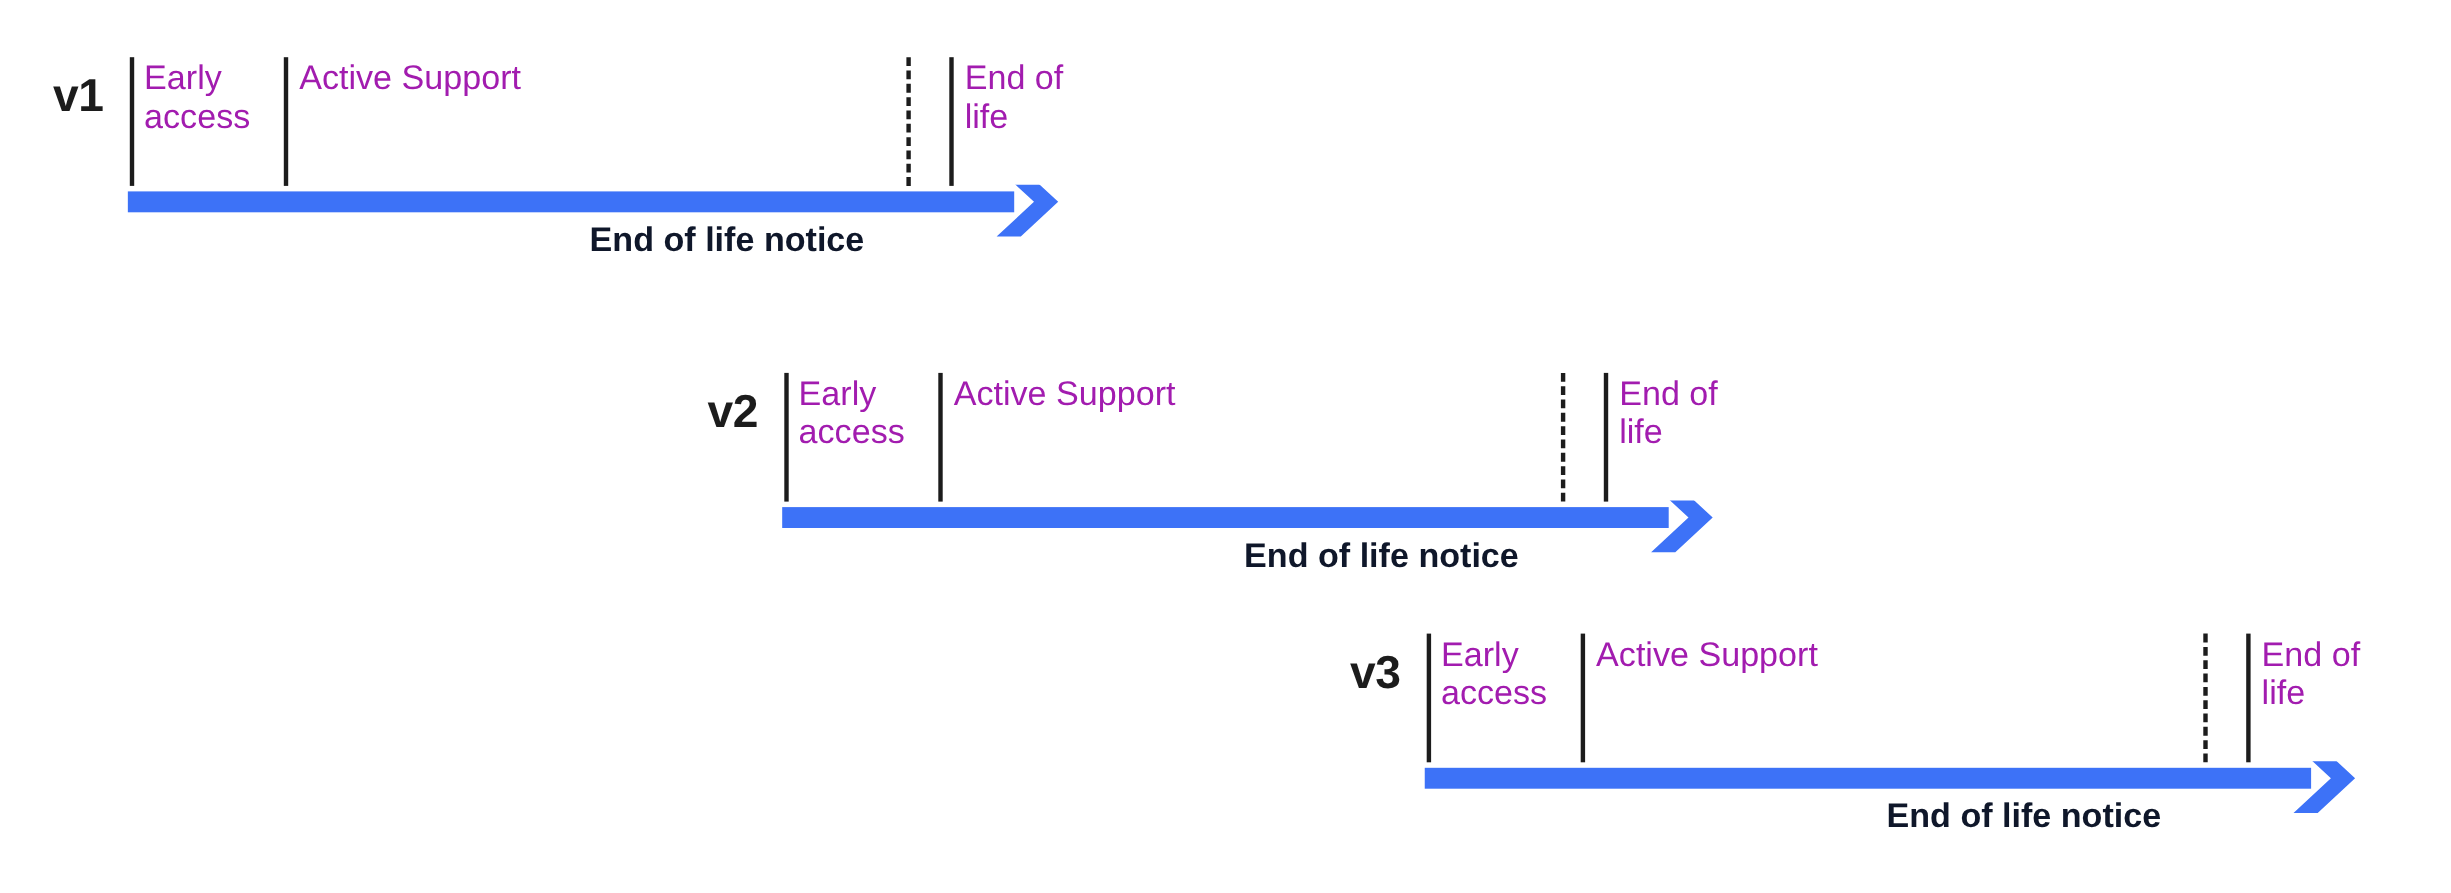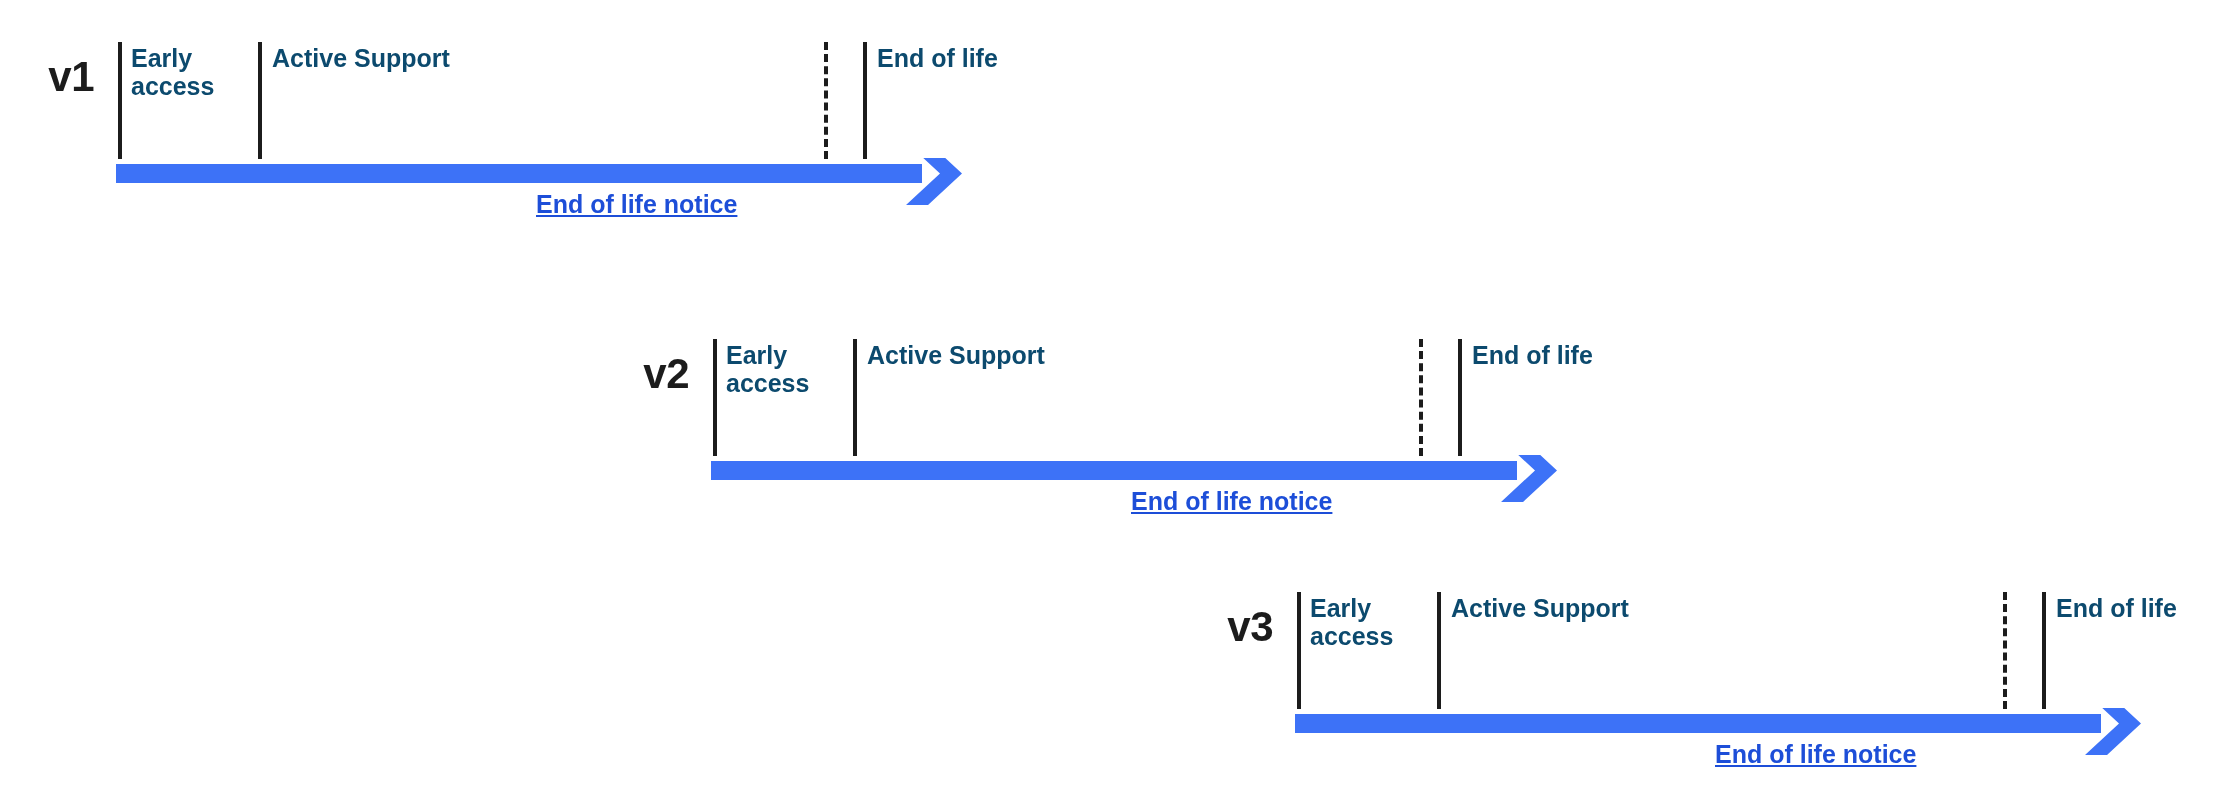--- a/index.html
+++ b/index.html
@@ -57,23 +57,23 @@
     top: 28px;
     left: 806px;
     width: 0px;
     height: 117px;
     border-left: 4px dashed #1c1c1c;
   }
 
   
   .seg-label {
     position: absolute;
-    font-size: 25px;
-    font-weight: 700;
-    color: #0c4a6e;
+    font-size: 31px;
+    font-weight: 400;
+    color: #a21caf;
     line-height: 1.12;
     white-space: pre-line;
   }
   .seg-label.early  { left: 113px; top: 30px; width: 120px; }
   .seg-label.active { left: 254px; top: 30px; }
   .seg-label.eol    { left: 859px; top: 30px; }
 
   
   .arrow-wrap {
     position: absolute;
@@ -84,33 +84,32 @@
   }
   .arrow-svg {
     display: block;
   }
 
   
   .notice-label {
     position: absolute;
     left: 518px;
     top: 176px;
-    font-size: 25px;
+    font-size: 31px;
     font-weight: 700;
-    color: #1d4ed8;
+    color: #0f172a;
     white-space: nowrap;
-    text-decoration: underline;
   }
 </style>
 </head>
 <body>
 
 <div id="canvas">
 
-  <div class="timeline" style="left:18px; top:14px;">
+  <div class="timeline" style="left:18px; top:24px;">
 
     <div class="version-label">v1</div>
 
     <div class="divider d-start"></div>
     <div class="divider d-active"></div>
     <div class="dashed-marker"></div>
     <div class="divider d-eol"></div>
 
     <div class="seg-label early">Early
 access</div>
@@ -144,21 +143,21 @@
     <div class="arrow-wrap">
       <svg class="arrow-svg" width="880" height="62" viewBox="0 0 880 62">
         <rect x="0" y="6" width="806" height="19" fill="#3D72F7"></rect>
         <path d="M 790 -16 L 812 -16 L 846 15.5 L 812 47 L 790 47 L 824 15.5 Z" fill="#3D72F7"></path>
       </svg>
     </div>
 
     <div class="notice-label">End of life notice</div>
   </div>
 
-  <div class="timeline" style="left:1197px; top:564px;">
+  <div class="timeline" style="left:1197px; top:548px;">
 
     <div class="version-label">v3</div>
 
     <div class="divider d-start"></div>
     <div class="divider d-active"></div>
     <div class="dashed-marker"></div>
     <div class="divider d-eol"></div>
 
     <div class="seg-label early">Early
 access</div>

